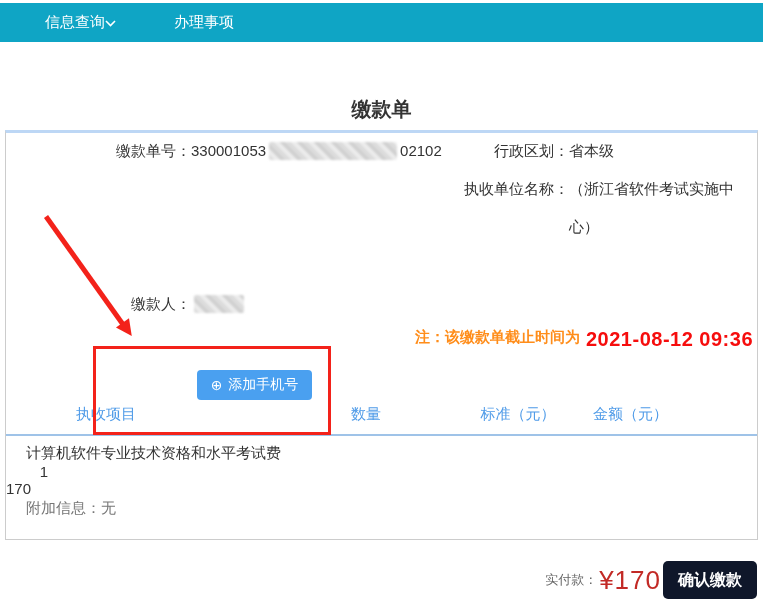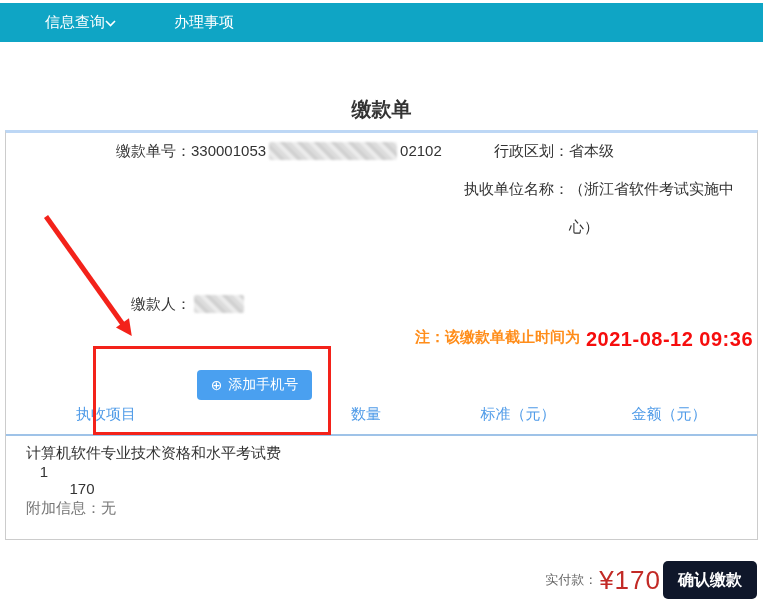--- a/index.html
+++ b/index.html
@@ -59,21 +59,21 @@
   }
   .plus-ico { font-size:14px; line-height:1; }
   .thead { position:absolute; top:272px; left:0; width:751px; display:flex; color:#4f9be8; }
   .thead .c1 { padding-left:70px; }
   .t-divider { position:absolute; top:301px; left:0; width:751px; height:2px; background:#9fc3e8; }
   .trow { position:absolute; top:311px; left:0; width:751px; display:flex; color:#333;flex-direction:column; }
   .trow .c1 { padding-left:20px; }
   .c1 { width:322px; text-align:left; }
   .c2 { width:76px; text-align:center; }
   .c3 { width:150px; margin-left:39px; text-align:center; }
-  .c4 { width:152px; text-align:center; }
+  .c4 { width:152px; }
   .extra-info { position:absolute; top:366px; left:20px; color:#777; }
   .footer {
     position:absolute; top:558px; left:0; width:757px; height:44px;
     display:flex; align-items:center; justify-content:flex-end; gap:2px;
   }
   .pay-label { font-size:13px; color:#666; }
   .pay-amount { font-size:26px; color:#c22a26; letter-spacing:1px; }
   .confirm-btn {
     width:94px; height:38px; background:#0f172a; border:none; border-radius:5px;
     color:#fff; font-size:16px; font-weight:bold; font-family:inherit; cursor:pointer;

